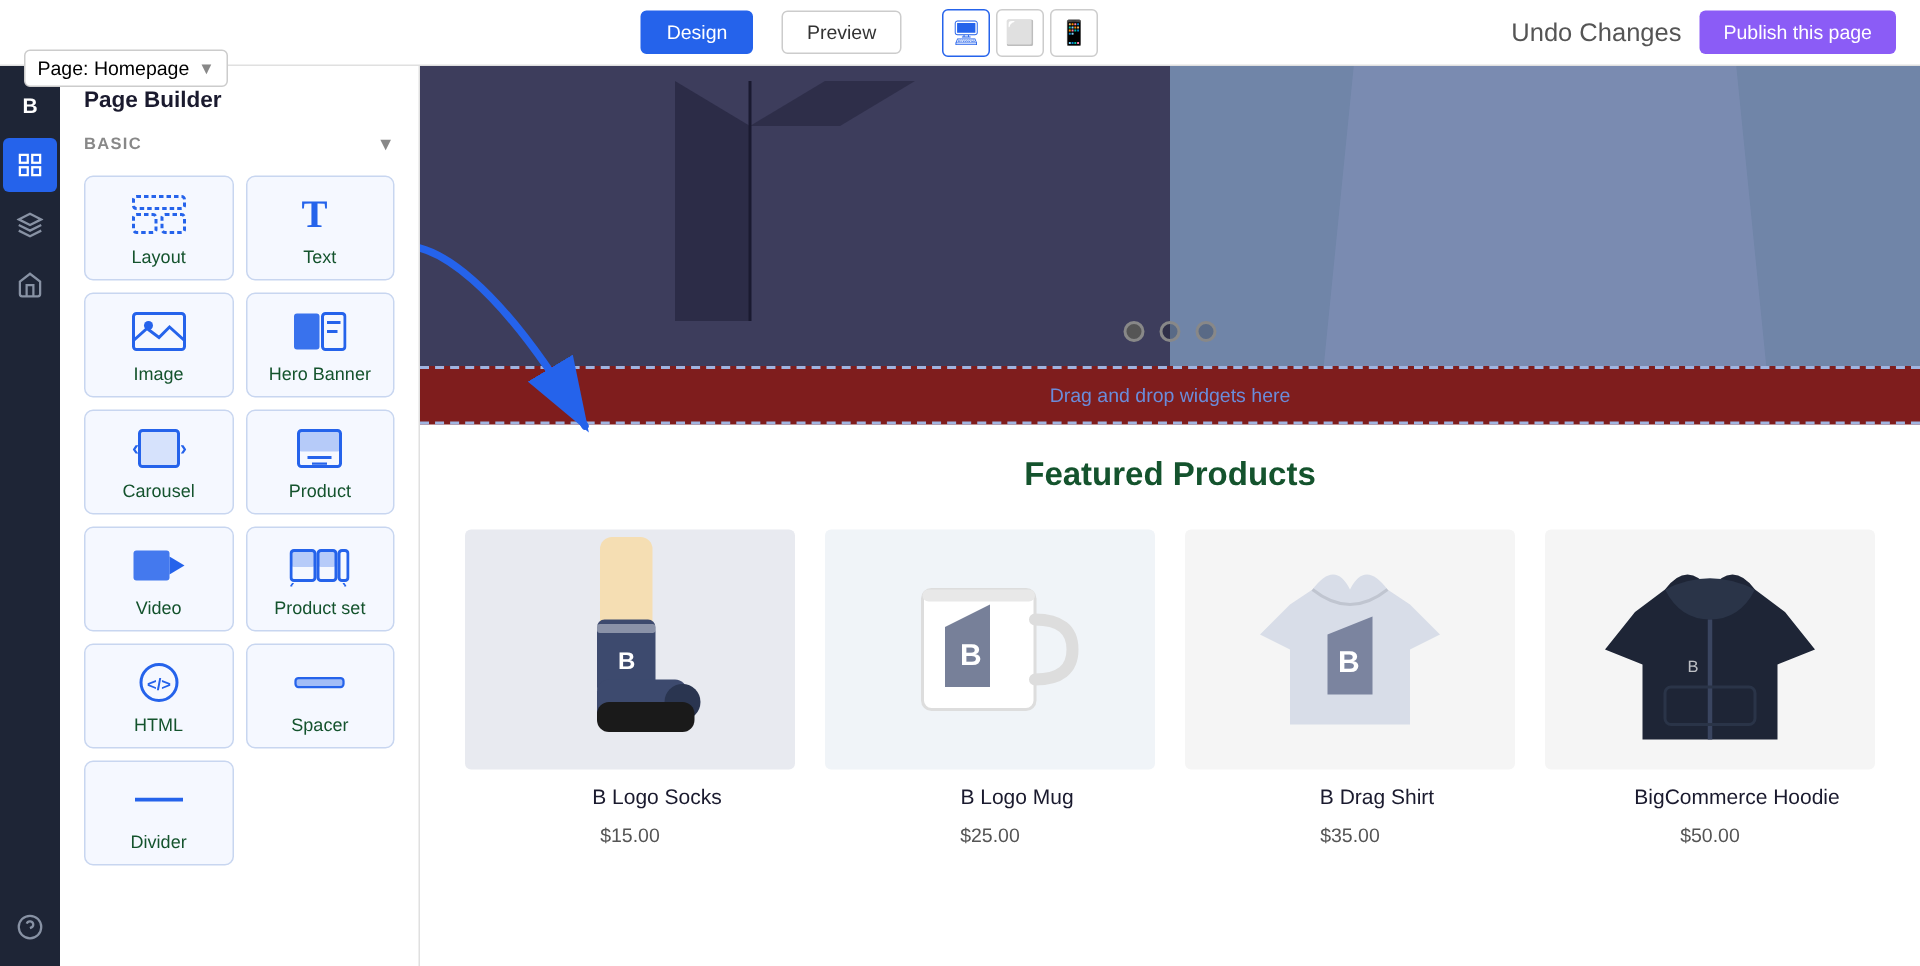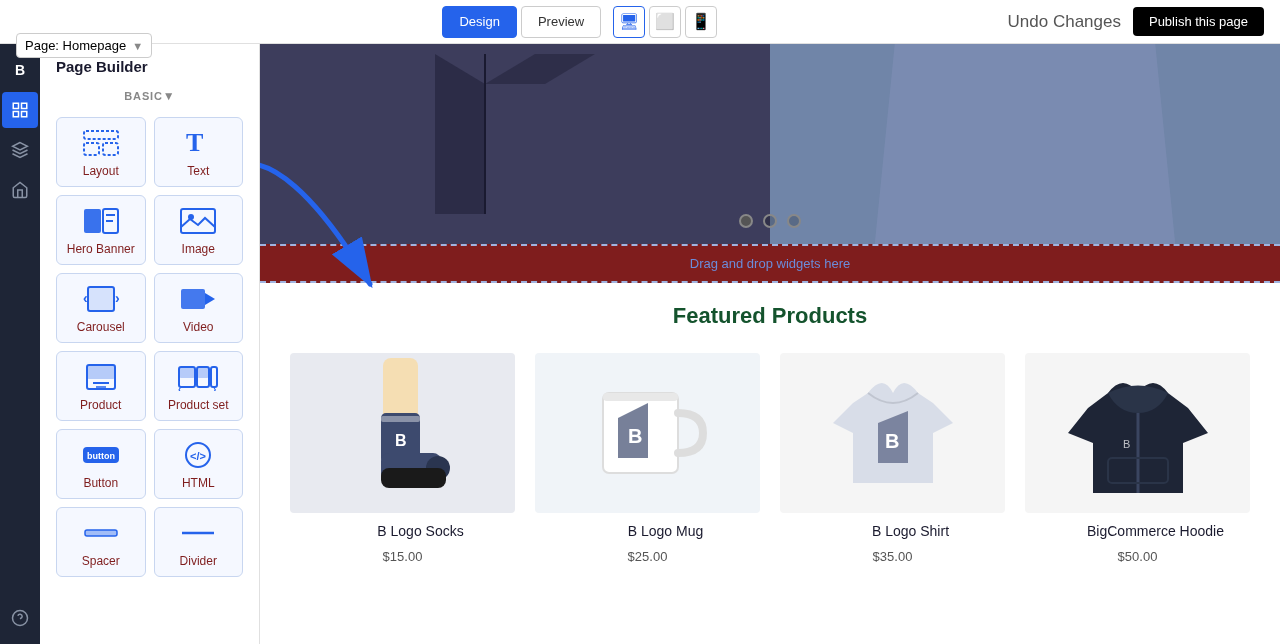--- a/index.html
+++ b/index.html
@@ -11,82 +11,82 @@
       background: #fff; border-bottom: 1px solid #e0e0e0;
       height: 44px; padding: 0 16px; flex-shrink: 0; z-index: 10;
     }
     .topbar-left { display: flex; align-items: flex-start; gap: 8px; margin-top: 48px; }
     .page-selector {
       display: flex; align-items: center; gap: 6px;
       border: 1px solid #ccc; border-radius: 4px;
       padding: 4px 8px; font-size: 13px; cursor: pointer;
       background: #fff;
     }
-    .topbar-center { display: flex; gap: 4px; }
+    .topbar-center { display: flex; align-items: center; gap: 19px; }
     .tab-btn {
       padding: 6px 16px; border: 1px solid #ccc; border-radius: 4px;
       font-size: 13px; cursor: pointer; background: #fff; color: #333;
     }
     .tab-btn.active { background: #2563eb; color: #fff; border-color: #2563eb; }
     .device-btns { display: flex; gap: 4px; margin-left: 8px; }
     .device-btn {
       width: 32px; height: 32px; display: flex; align-items: center; justify-content: center;
       border: 1px solid #ccc; border-radius: 4px; cursor: pointer; background: #fff; color: #555;
       font-size: 16px;
     }
     .device-btn.active { border-color: #2563eb; color: #2563eb; }
     .topbar-right { display: flex; align-items: center; gap: 12px; }
     .undo-btn { font-size: 17px; color: #555; cursor: pointer; background: none; border: none; }
     .publish-btn {
-      background: #000000; color: #fff; border: none; border-radius: 4px;
+      background: #8b5cf6; color: #fff; border: none; border-radius: 4px;
       padding: 7px 16px; font-size: 13px; cursor: pointer; font-weight: 500;
     }
 
     
     .main { display: flex; flex: 1; overflow: hidden; }
 
     
     .icon-bar {
       width: 40px; background: #1e2536; display: flex; flex-direction: column;
       align-items: center; padding-top: 8px; gap: 4px; flex-shrink: 0;
     }
     .icon-bar-item {
       width: 36px; height: 36px; display: flex; align-items: center; justify-content: center;
       border-radius: 4px; cursor: pointer; color: #8892a4; font-size: 18px;
     }
     .icon-bar-item.active { background: #2563eb; color: #fff; }
 
     
     .sidebar {
-      width: 220px; background: #fff; border-right: 1px solid #e0e0e0;
+      width: 240px; background: #fff; border-right: 1px solid #e0e0e0;
       display: flex; flex-direction: column; overflow-y: auto; flex-shrink: 0;
     }
     .sidebar-title {
       padding: 14px 16px 8px; font-size: 15px; font-weight: 600; color: #1a1a2e;
     }
     .section-header {
-      display: flex; align-items: center; justify-content: center;
+      display: flex; align-items: center; justify-content: space-between;
       padding: 6px 16px; cursor: pointer;
     }
     .section-header-label { font-size: 11px; font-weight: 700; color: #888; letter-spacing: 0.08em; }
     .widgets-grid {
       display: grid; grid-template-columns: 1fr 1fr;
       gap: 8px; padding: 8px 16px;
     }
     .widget-item {
       display: flex; flex-direction: column; align-items: center; justify-content: center;
       padding: 10px 6px 8px; border: 1.5px solid #c8d6f0; border-radius: 6px;
       cursor: pointer; gap: 6px; background: #f5f8ff;
       transition: border-color 0.15s;
     }
     .widget-icon {
       width: 40px; height: 30px; display: flex; align-items: center; justify-content: center;
       color: #2563eb; font-size: 22px;
     }
-    .widget-label { font-size: 12px; color: #7f1d1d; text-align: center; }
+    .widget-label { font-size: 12px; color: #14532d; text-align: center; }
 
     
     .arrow-svg { position: absolute; pointer-events: none; z-index: 20; }
 
     
     .canvas { flex: 1; background: #e8e8e8; overflow-y: auto; position: relative; }
     .canvas-inner { background: #fff; min-height: 600px; }
 
     
     .hero-banner {
@@ -231,98 +231,89 @@
           <svg width="32" height="28" viewBox="0 0 32 28">
             <text x="4" y="22" font-family="serif" font-size="26" fill="#2563eb" font-weight="bold">T</text>
           </svg>
         </div>
         <span class="widget-label">Text</span>
       </div>
 
       <div class="widget-item">
         <div class="widget-icon">
           <svg width="36" height="28" viewBox="0 0 36 28">
+            <rect x="1" y="2" width="34" height="24" rx="2" fill="none" stroke="#2563eb" stroke-width="2"></rect>
+            <circle cx="11" cy="10" r="3" fill="#2563eb"></circle>
+            <polyline points="1,20 10,12 18,18 25,11 35,20" fill="none" stroke="#2563eb" stroke-width="2"></polyline>
+          </svg>
+        </div>
+        <span class="widget-label">Image</span>
+      </div>
+
+      <div class="widget-item">
+        <div class="widget-icon">
+          <svg width="36" height="28" viewBox="0 0 36 28">
             <rect x="1" y="2" width="17" height="24" rx="2" fill="#2563eb" opacity="0.9"></rect>
             <rect x="20" y="2" width="15" height="24" rx="2" fill="none" stroke="#2563eb" stroke-width="2"></rect>
             <line x1="23" y1="8" x2="32" y2="8" stroke="#2563eb" stroke-width="2"></line>
             <line x1="23" y1="14" x2="30" y2="14" stroke="#2563eb" stroke-width="2"></line>
           </svg>
         </div>
         <span class="widget-label">Hero Banner</span>
-      </div>
-
-      <div class="widget-item">
-        <div class="widget-icon">
-          <svg width="36" height="28" viewBox="0 0 36 28">
-            <rect x="1" y="2" width="34" height="24" rx="2" fill="none" stroke="#2563eb" stroke-width="2"></rect>
-            <circle cx="11" cy="10" r="3" fill="#2563eb"></circle>
-            <polyline points="1,20 10,12 18,18 25,11 35,20" fill="none" stroke="#2563eb" stroke-width="2"></polyline>
-          </svg>
-        </div>
-        <span class="widget-label">Image</span>
       </div>
 
       <div class="widget-item">
         <div class="widget-icon">
           <svg width="40" height="28" viewBox="0 0 40 28">
             <rect x="7" y="2" width="26" height="24" rx="2" fill="none" stroke="#2563eb" stroke-width="2"></rect>
             <rect x="7" y="2" width="26" height="24" rx="2" fill="#2563eb" opacity="0.15"></rect>
             <text x="2" y="18" fill="#2563eb" font-size="14" font-weight="bold">‹</text>
             <text x="34" y="18" fill="#2563eb" font-size="14" font-weight="bold">›</text>
           </svg>
         </div>
         <span class="widget-label">Carousel</span>
       </div>
 
       <div class="widget-item">
         <div class="widget-icon">
           <svg width="36" height="28" viewBox="0 0 36 28">
-            <rect x="1" y="4" width="24" height="20" rx="2" fill="#2563eb" opacity="0.85"></rect>
-            <polygon points="25,8 35,14 25,20" fill="#2563eb"></polygon>
-          </svg>
-        </div>
-        <span class="widget-label">Video</span>
-      </div>
-
-      <div class="widget-item">
-        <div class="widget-icon">
-          <svg width="36" height="28" viewBox="0 0 36 28">
             <rect x="4" y="2" width="28" height="24" rx="2" fill="none" stroke="#2563eb" stroke-width="2"></rect>
             <rect x="4" y="2" width="28" height="14" rx="2" fill="#2563eb" opacity="0.3"></rect>
             <line x1="10" y1="20" x2="26" y2="20" stroke="#2563eb" stroke-width="2"></line>
             <line x1="13" y1="24" x2="23" y2="24" stroke="#2563eb" stroke-width="1.5"></line>
           </svg>
         </div>
         <span class="widget-label">Product</span>
+      </div>
+
+      <div class="widget-item">
+        <div class="widget-icon">
+          <svg width="36" height="28" viewBox="0 0 36 28">
+            <rect x="1" y="4" width="24" height="20" rx="2" fill="#2563eb" opacity="0.85"></rect>
+            <polygon points="25,8 35,14 25,20" fill="#2563eb"></polygon>
+          </svg>
+        </div>
+        <span class="widget-label">Video</span>
       </div>
 
       <div class="widget-item">
         <div class="widget-icon">
           <svg width="40" height="28" viewBox="0 0 40 28">
             <rect x="1" y="4" width="16" height="20" rx="2" fill="none" stroke="#2563eb" stroke-width="2"></rect>
             <rect x="1" y="4" width="16" height="11" rx="2" fill="#2563eb" opacity="0.3"></rect>
             <rect x="19" y="4" width="12" height="20" rx="2" fill="none" stroke="#2563eb" stroke-width="2"></rect>
             <rect x="19" y="4" width="12" height="11" rx="2" fill="#2563eb" opacity="0.3"></rect>
             <rect x="33" y="4" width="6" height="20" rx="2" fill="none" stroke="#2563eb" stroke-width="2"></rect>
             <text x="0" y="30" fill="#2563eb" font-size="10" font-weight="bold">‹</text>
             <text x="35" y="30" fill="#2563eb" font-size="10" font-weight="bold">›</text>
           </svg>
         </div>
         <span class="widget-label">Product set</span>
       </div>
 
-      <div class="widget-item">
-        <div class="widget-icon">
-          <svg width="38" height="24" viewBox="0 0 38 24">
-            <rect x="1" y="4" width="36" height="16" rx="4" fill="#2563eb"></rect>
-            <text x="19" y="16" text-anchor="middle" fill="white" font-size="9" font-weight="bold">button</text>
-          </svg>
-        </div>
-        <span class="widget-label">Button</span>
-      </div>
 
       <div class="widget-item">
         <div class="widget-icon">
           <svg width="36" height="28" viewBox="0 0 36 28">
             <circle cx="18" cy="14" r="12" fill="none" stroke="#2563eb" stroke-width="2"></circle>
             <text x="10" y="19" fill="#2563eb" font-size="11" font-weight="bold">&lt;/&gt;</text>
           </svg>
         </div>
         <span class="widget-label">HTML</span>
       </div>
@@ -444,21 +435,21 @@
               <svg width="140" height="140" viewBox="0 0 140 140">
 
                 <path d="M30,40 L10,60 L30,70 L30,120 L110,120 L110,70 L130,60 L110,40 L95,30 Q80,10 70,30 Q60,10 45,30 Z" fill="#d8dde8"></path>
 
                 <path d="M45,30 Q70,50 95,30" fill="none" stroke="#c0c5d0" stroke-width="2"></path>
 
                 <polygon points="55,60 85,48 85,100 55,100" fill="#3d4a6e" opacity="0.6"></polygon>
                 <text x="62" y="85" fill="white" font-size="20" font-weight="bold" font-family="sans-serif">B</text>
               </svg>
             </div>
-            <span class="product-name">B Logo Shirt</span>
+            <span class="product-name">B Drag Shirt</span>
             <span class="product-price">$35.00</span>
           </div>
 
           <div class="product-card">
             <div class="product-image-wrap" style="background:#f5f5f5;">
               <svg width="150" height="150" viewBox="0 0 150 150">
 
                 <path d="M25,50 L5,75 L30,85 L30,135 L120,135 L120,85 L145,75 L125,50 L105,35 Q90,15 75,35 Q60,15 45,35 Z" fill="#1e2536"></path>
 
                 <path d="M45,35 Q75,20 105,35 Q95,55 75,55 Q55,55 45,35 Z" fill="#2a3448"></path>

